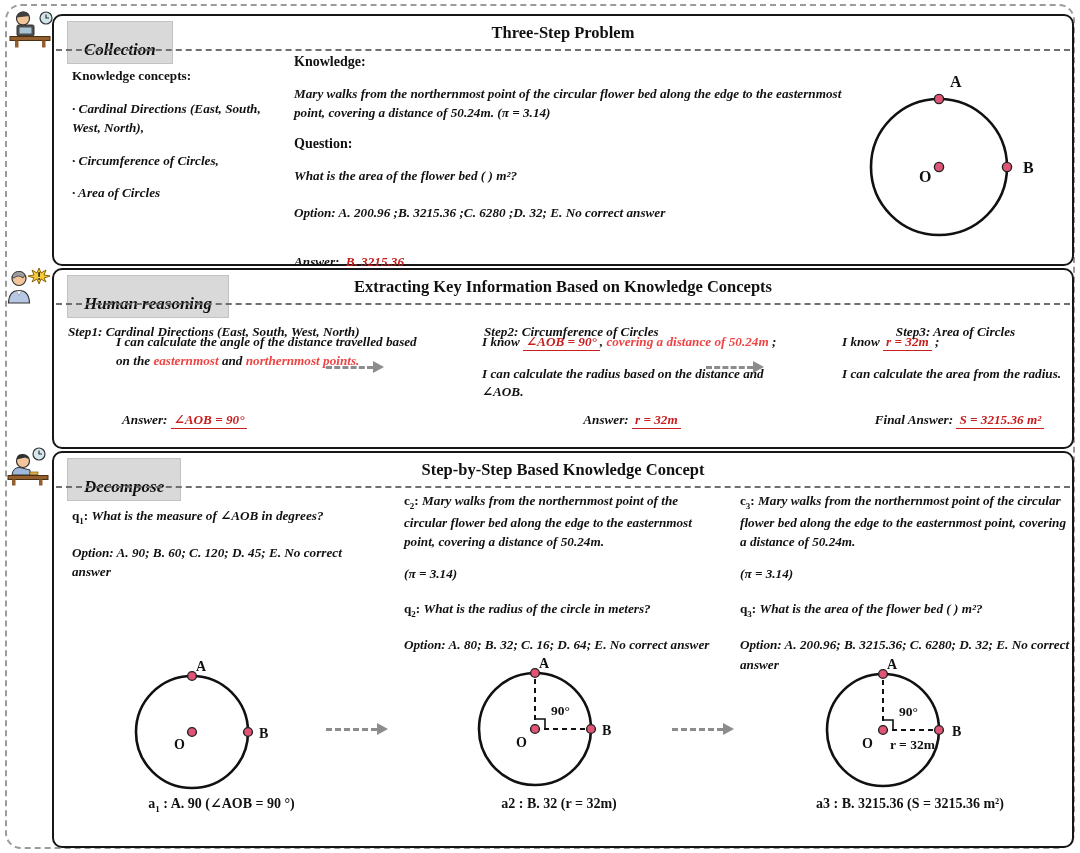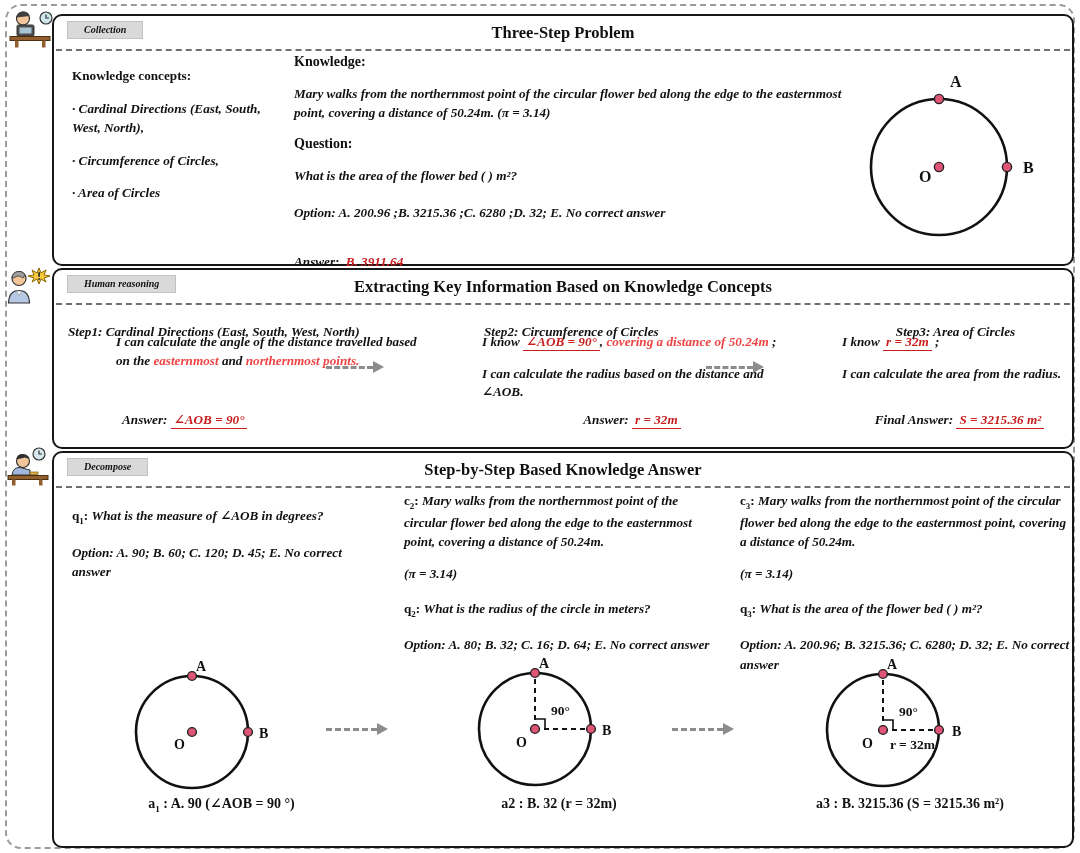--- a/index.html
+++ b/index.html
@@ -3,21 +3,21 @@
 <meta charset="utf-8">
 <style>
   html,body{margin:0;padding:0;width:1080px;height:853px;background:#fff;overflow:hidden;}
   body{position:relative;font-family:"Liberation Serif","DejaVu Serif","DejaVu Sans",serif;color:#111;font-weight:bold;}
   .frame{position:absolute;left:5px;top:4px;right:5px;bottom:4px;border:2.5px dashed #9b9b9b;border-radius:16px;}
   .micon{position:absolute;}
   .panel{position:absolute;left:52px;width:1018px;background:#fff;border:2.2px solid #161616;border-radius:10px;}
   #p1{top:14px;height:248px;}
   #p2{top:268px;height:177px;}
   #p3{top:451px;height:393px;}
-  .chip{position:absolute;left:13px;top:5px;background:#d9d9d9;border:1px solid #c2c2c2;padding:2px 16px 3px;font-style:italic;font-size:10px;}
+  .chip{position:absolute;left:13px;top:5px;background:#d9d9d9;border:1px solid #c2c2c2;padding:18px 16px 3px;font-style:italic;font-size:17px;}
   .ptitle{text-align:center;font-size:16.5px;padding-top:7px;}
   .hsep{position:absolute;left:2px;right:2px;top:33px;border-top:2px dashed #6f6f6f;}
   .bi{font-style:italic;margin-top:13px;}
   .blue{color:#ef4444;font-style:italic;}
   .ru{color:#c81e1e;border-bottom:1.8px solid #c81e1e;padding:0 3px 1px;font-style:italic;white-space:nowrap;}
   .abs{position:absolute;font-size:13.2px;line-height:1.42;}
   .h14{font-size:14px;}
   
   .kn{left:18px;top:50px;width:220px;line-height:1.48;}
   .cond{left:240px;top:36px;width:560px;}
@@ -113,21 +113,21 @@
   </div>
 
   <div class="abs cond">
     <div class="h14">Knowledge:</div>
     <div class="bi sec1">Mary walks from the northernmost point of the circular flower bed along the edge to the easternmost point, covering a distance of 50.24m. (π = 3.14)</div>
     <div class="h14">Question:</div>
     <div class="bi sec2">What is the area of the flower bed ( ) m²?</div>
     <div class="bi sec3">Option: A. 200.96 ;B. 3215.36 ;C. 6280 ;D. 32; E. No correct answer</div>
     <div>
       <span class="bi">Answer:</span>
-      <span class="ru">B. 3911.64</span>
+      <span class="ru">B. 3215.36</span>
     </div>
   </div>
 
   <svg class="abs d-top" width="210" height="196" viewBox="0 0 210 196">
     <circle class="circ" cx="95" cy="107" r="68"></circle>
     <circle class="dot" cx="95" cy="39" r="4.6"></circle>
     <circle class="dot" cx="163" cy="107" r="4.6"></circle>
     <circle class="dot" cx="95" cy="107" r="4.6"></circle>
     <text x="106" y="27" font-size="16">A</text>
     <text x="179" y="113" font-size="16">B</text>
@@ -173,21 +173,21 @@
     <div class="bi">I can calculate  the area from the radius.</div>
   </div>
   <div class="abs s3a">
     <span class="bi">Final Answer:</span>
     <span class="ru">S = 3215.36 m²</span>
   </div>
 </section>
 
 <section class="panel" id="p3">
   <div class="chip">Decompose</div>
-  <div class="ptitle">Step-by-Step Based Knowledge Answer</div>
+  <div class="ptitle">Step-by-Step Based Knowledge Concept</div>
   <div class="hsep"></div>
 
   <div class="abs col1">
     <div class="pline mt"><span>q</span><sub class="tg">1</sub><span>: </span><span class="bi">What is the measure of ∠AOB in degrees?</span></div>
     <div class="bi mt">Option: A. 90; B. 60; C. 120; D. 45; E. No correct answer</div>
   </div>
 
   <div class="abs col2">
     <div class="pline"><span>c</span><sub class="tg">2</sub><span>:  </span><span class="bi">Mary walks from the northernmost point of the circular flower bed along the edge to the easternmost point, covering a distance of 50.24m.</span></div>
     <div class="bi">(π = 3.14)</div>

